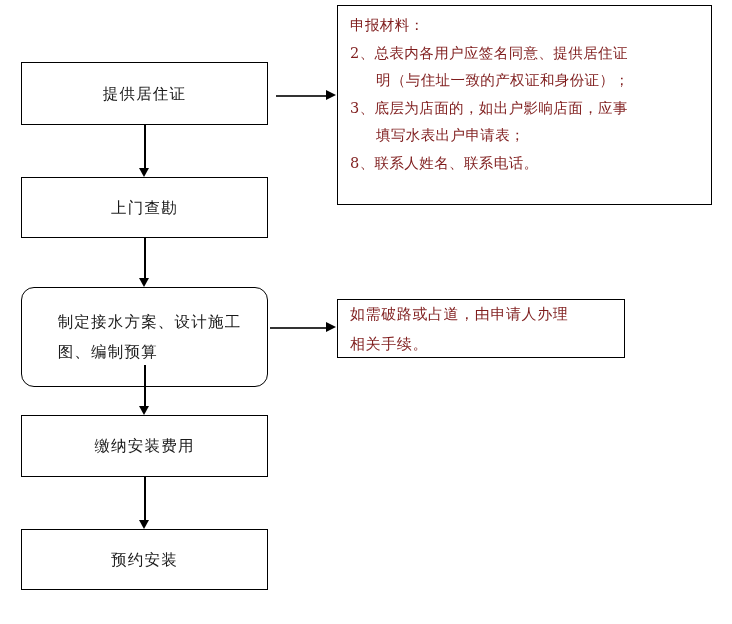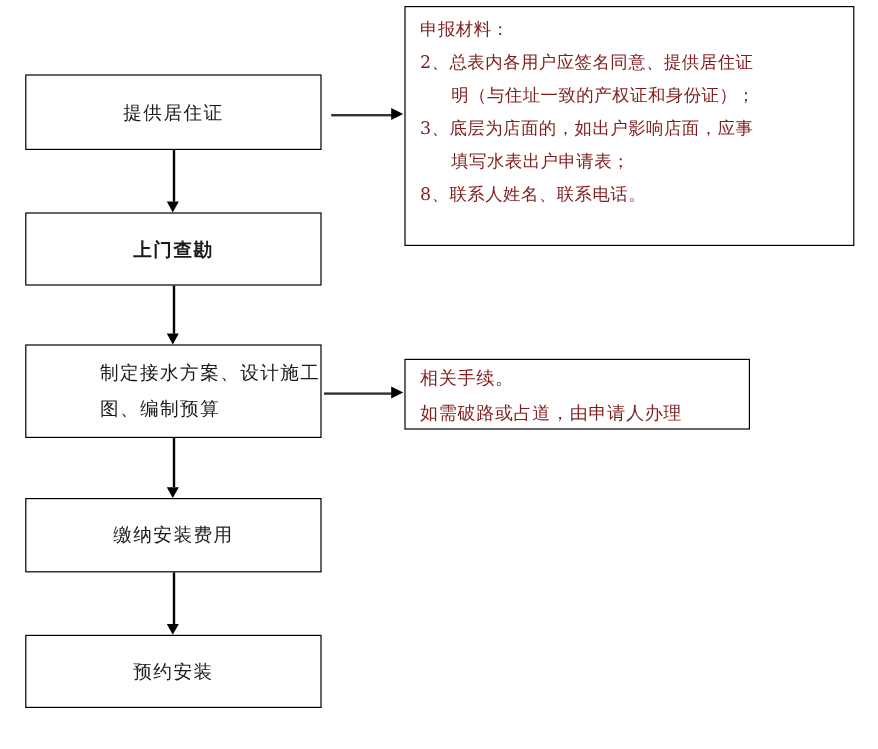--- a/index.html
+++ b/index.html
@@ -110,25 +110,25 @@
 </style>
 </head>
 <body>
 
 <div id="canvas">
 
   <div class="node flow-box" style="left:21px; top:62px; width:247px; height:63px;">
     <div class="node-label">提供居住证</div>
   </div>
 
-  <div class="node flow-box" style="left:21px; top:177px; width:247px; height:61px;font-weight:bold;">
+  <div class="node flow-box" style="left:21px; top:177px; width:247px; height:61px;">
     <div class="node-label">上门查勘</div>
   </div>
 
-  <div class="node flow-box" style="left:21px; top:287px; width:247px; height:78px; justify-content:flex-end;">
+  <div class="node flow-box" style="left:21px; top:287px; width:247px; height:100px; justify-content:center;border-radius:13px;">
     <div class="node-label" style="text-align:left; padding-left:10px;">制定接水方案、设计施工
 图、编制预算</div>
   </div>
 
   <div class="node flow-box" style="left:21px; top:415px; width:247px; height:62px;">
     <div class="node-label">缴纳安装费用</div>
   </div>
 
   <div class="node flow-box" style="left:21px; top:529px; width:247px; height:61px;">
     <div class="node-label">预约安装</div>
@@ -137,22 +137,22 @@
   <div class="note" style="left:337px; top:5px; width:375px; height:200px;">
     <div class="note-line">申报材料：</div>
     <div class="note-line">2、总表内各用户应签名同意、提供居住证</div>
     <div class="note-line indent">明（与住址一致的产权证和身份证）；</div>
     <div class="note-line">3、底层为店面的，如出户影响店面，应事</div>
     <div class="note-line indent">填写水表出户申请表；</div>
     <div class="note-line">8、联系人姓名、联系电话。</div>
   </div>
 
   <div class="note note-simple" style="left:337px; top:299px; width:288px; height:59px; padding-top:0px;">
+    <div class="note-line" style="margin-top:-1px;">如需破路或占道，由申请人办理</div>
     <div class="note-line">相关手续。</div>
-    <div class="note-line" style="margin-top:-1px;">如需破路或占道，由申请人办理</div>
   </div>
 
   <div class="conn conn-h" style="left:276px; top:95px; width:61px;">
     <div class="shaft" style="width:51px;"></div>
     <div class="head" style="left:50px;"></div>
   </div>
 
   <div class="conn conn-v" style="left:144px; top:125px; height:52px;">
     <div class="shaft" style="height:43px;"></div>
     <div class="head" style="top:43px;"></div>

